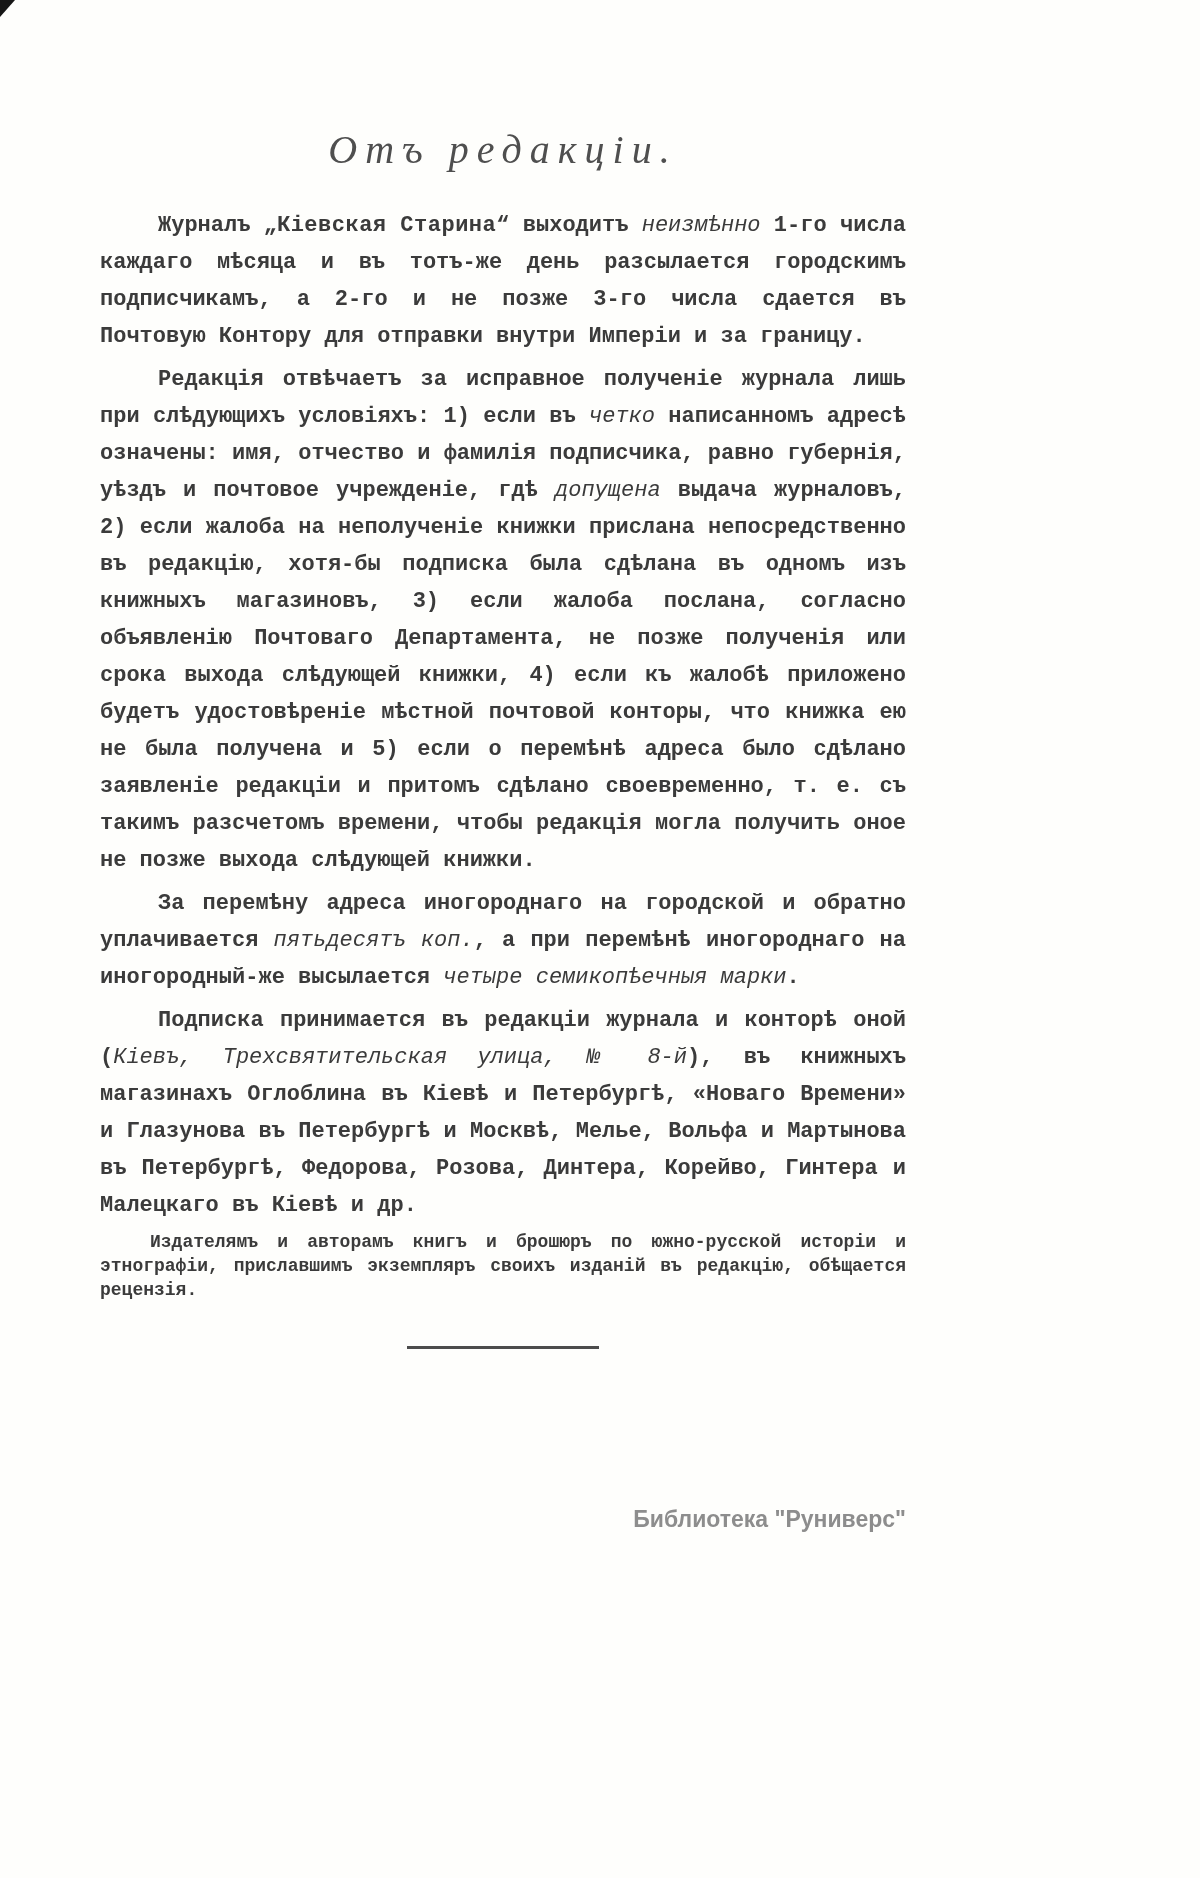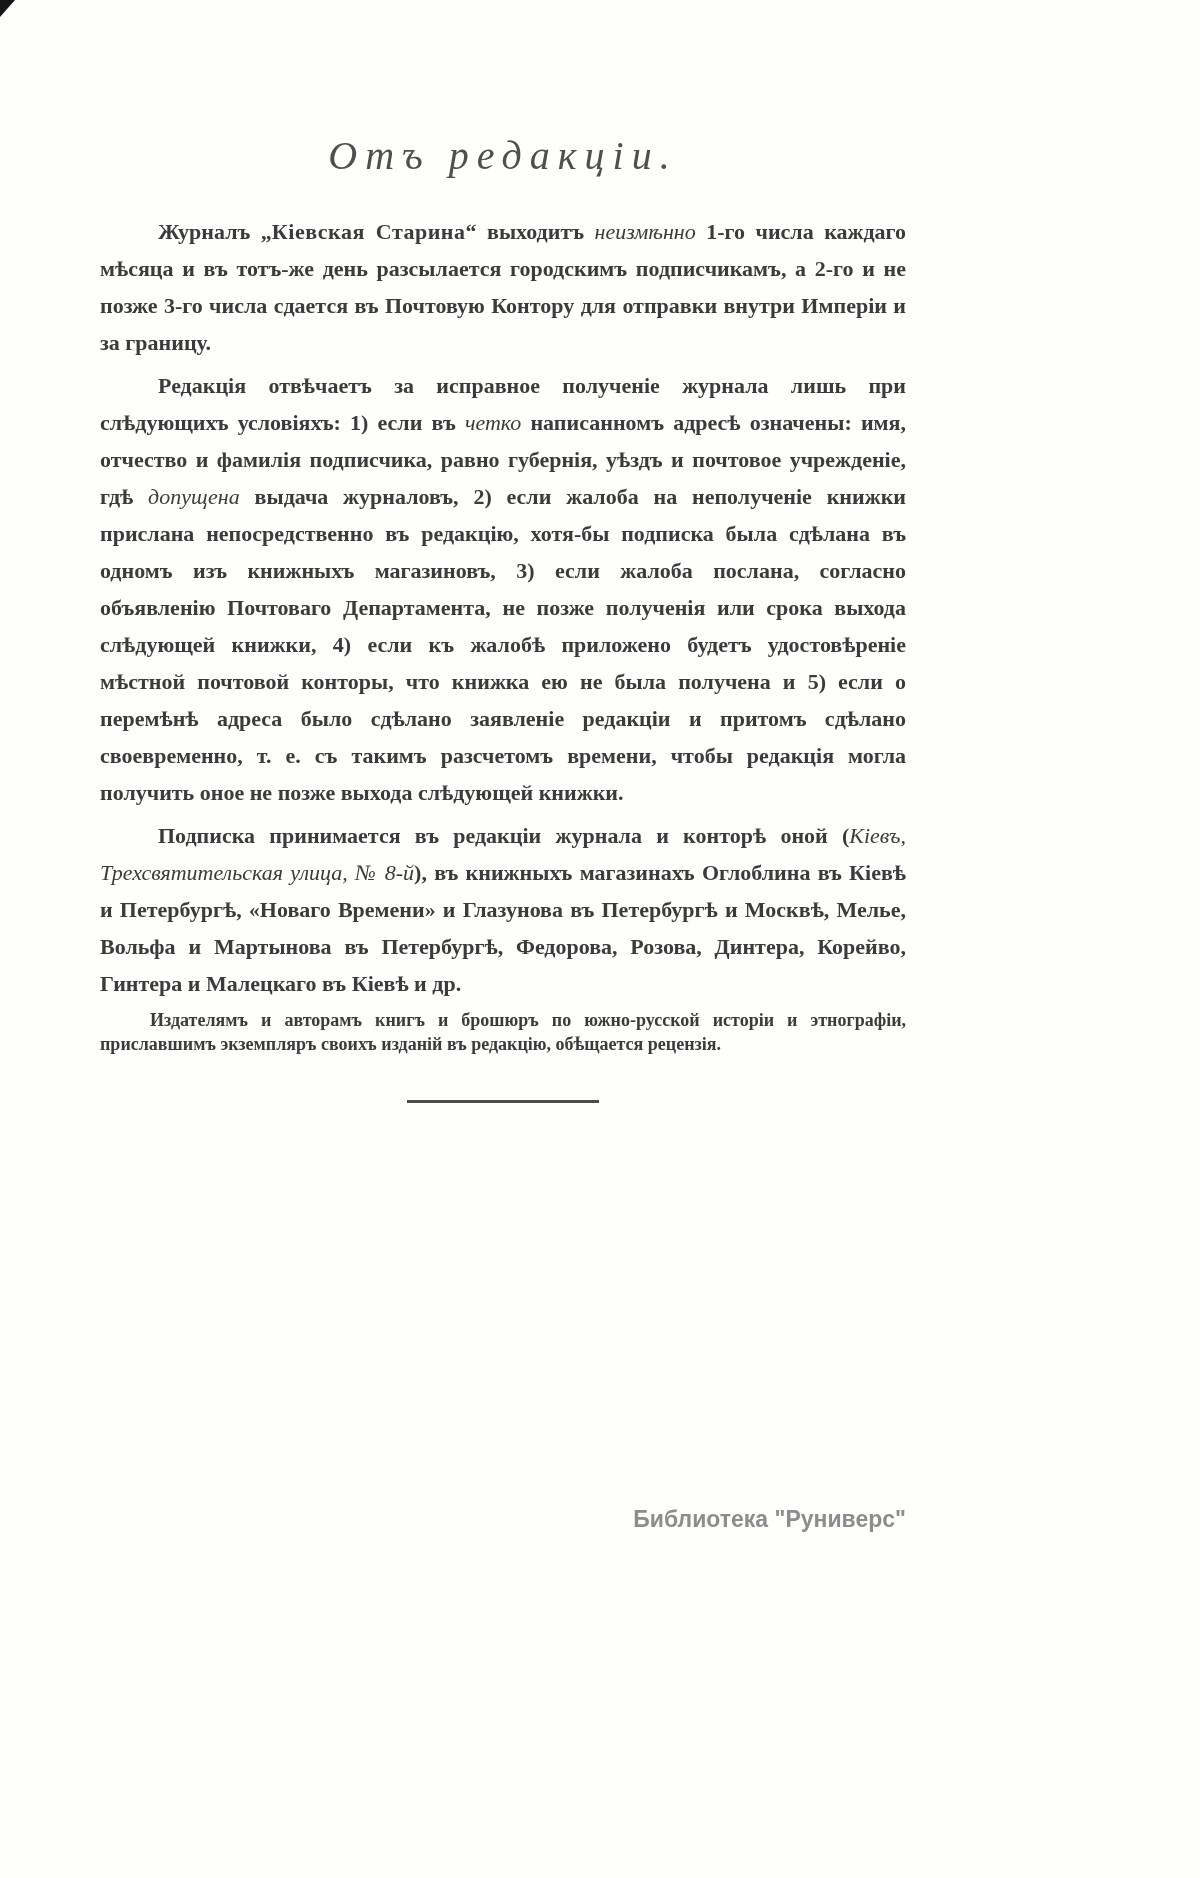--- a/index.html
+++ b/index.html
@@ -16,41 +16,42 @@
   .corner-artifact {
     position: absolute;
     left: 0; top: 0;
     width: 0; height: 0;
     border-top: 17px solid #161616;
     border-right: 15px solid transparent;
   }
   .text-block {
     position: absolute;
     left: 100px;
-    top: 132px;
+    top: 126px;
     width: 806px;
     color: #3b3b3b;
   }
   .title {
     margin: 0 0 34px 0;
     text-align: center;
     font-style: italic;
     font-weight: normal;
     font-size: 40px;
     letter-spacing: 8px;
     color: #4f4f4f;
   }
   .para {
     margin: 0 0 6px 0;
     font-size: 22px;
     line-height: 37px;
     font-weight: bold;
     text-align: justify;
     text-indent: 58px;
     color: #3b3b3b;
+    font-family: Liberation Mono, monospace;
   }
   .para.footnote {
     font-size: 18px;
     line-height: 24px;
     text-indent: 50px;
     margin-top: 6px;
   }
   .run-n { }
   .run-b { font-weight: bold; letter-spacing: 0.5px; }
   .run-i { font-style: italic; font-weight: normal; }
@@ -75,20 +76,21 @@
 <body>
 
 <div class="page">
   <div class="corner-artifact"></div>
 
   <div class="text-block">
     <h1 class="title">Отъ редакціи.</h1>
     <div>
         <p class="para"><span class="run-n">Журналъ „</span><span class="run-b">Кіевская Старина</span><span class="run-n">“ выходитъ </span><span class="run-i">неизмѣнно</span><span class="run-n"> 1-го числа каждаго мѣсяца и въ тотъ-же день разсылается городскимъ подписчикамъ, а 2-го и не позже 3-го числа сдается въ Почтовую Контору для отправки внутри Имперіи и за границу.</span></p>
         <p class="para"><span class="run-n">Редакція отвѣчаетъ за исправное полученіе журнала лишь при слѣдующихъ условіяхъ: 1) если въ </span><span class="run-i">четко</span><span class="run-n"> написанномъ адресѣ означены: имя, отчество и фамилія подписчика, равно губернія, уѣздъ и почтовое учрежденіе, гдѣ </span><span class="run-i">допущена</span><span class="run-n"> выдача журналовъ, 2) если жалоба на неполученіе книжки прислана непосредственно въ редакцію, хотя-бы подписка была сдѣлана въ одномъ изъ книжныхъ магазиновъ, 3) если жалоба послана, согласно объявленію Почтоваго Департамента, не позже полученія или срока выхода слѣдующей книжки, 4) если къ жалобѣ приложено будетъ удостовѣреніе мѣстной почтовой конторы, что книжка ею не была получена и 5) если о перемѣнѣ адреса было сдѣлано заявленіе редакціи и притомъ сдѣлано своевременно, т. е. съ такимъ разсчетомъ времени, чтобы редакція могла получить оное не позже выхода слѣдующей книжки.</span></p>
+        <p class="para"><span class="run-n">За перемѣну адреса иногороднаго на городской и обратно уплачивается </span><span class="run-i">пятьдесятъ коп.</span><span class="run-n">, а при перемѣнѣ иногороднаго на иногородный-же высылается </span><span class="run-i">четыре семикопѣечныя марки</span><span class="run-n">.</span></p>
         <p class="para"><span class="run-n">Подписка принимается въ редакціи журнала и конторѣ оной (</span><span class="run-i">Кіевъ, Трехсвятительская улица, № 8-й</span><span class="run-n">), въ книжныхъ магазинахъ Оглоблина въ Кіевѣ и Петербургѣ, «Новаго Времени» и Глазунова въ Петербургѣ и Москвѣ, Мелье, Вольфа и Мартынова въ Петербургѣ, Федорова, Розова, Динтера, Корейво, Гинтера и Малецкаго въ Кіевѣ и др.</span></p>
         <p class="para footnote"><span class="run-n">Издателямъ и авторамъ книгъ и брошюръ по южно-русской исторіи и этнографіи, приславшимъ экземпляръ своихъ изданій въ редакцію, обѣщается рецензія.</span></p>
       </div>
     <div class="divider-rule"></div>
   </div>
 
   <div class="watermark">Библиотека "Руниверс"</div>
 </div>
 
 </body></html>

